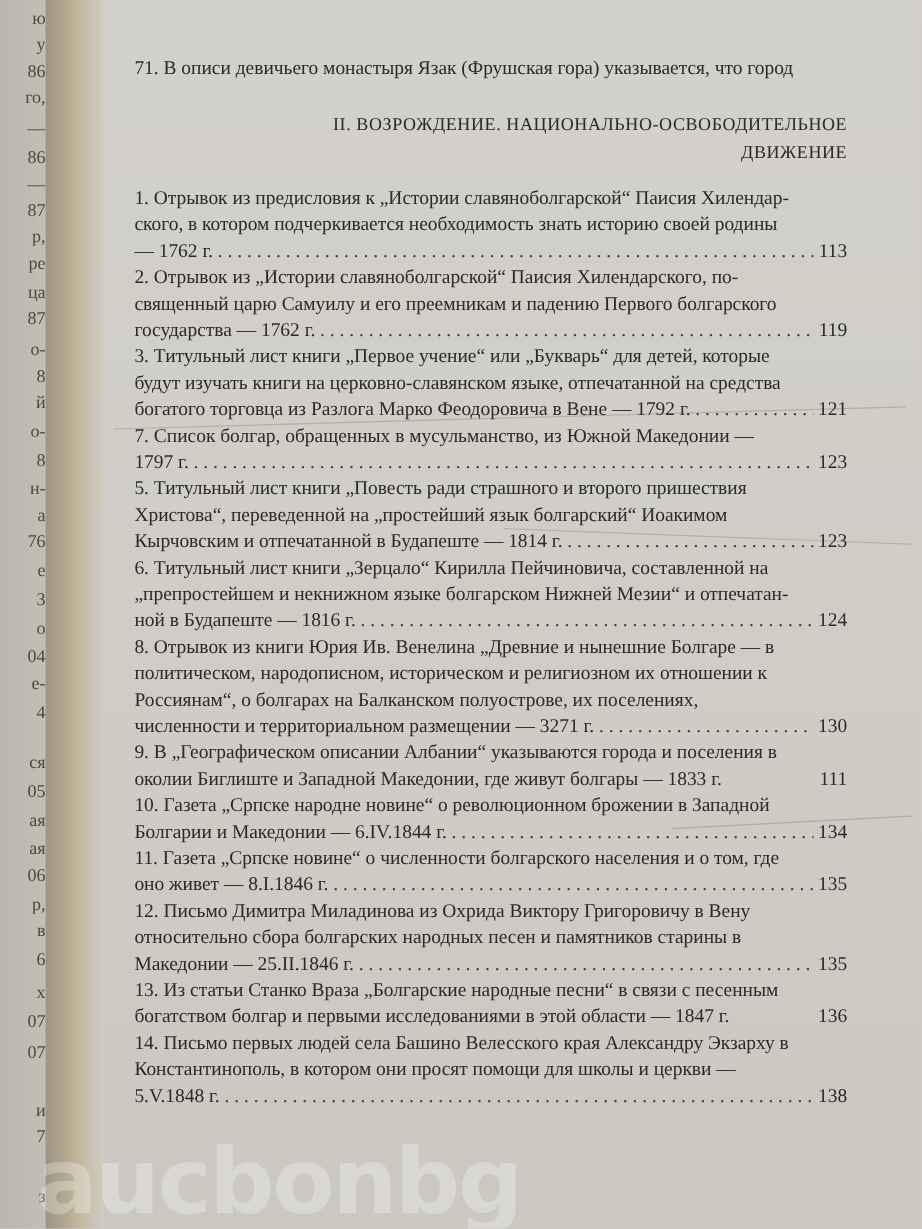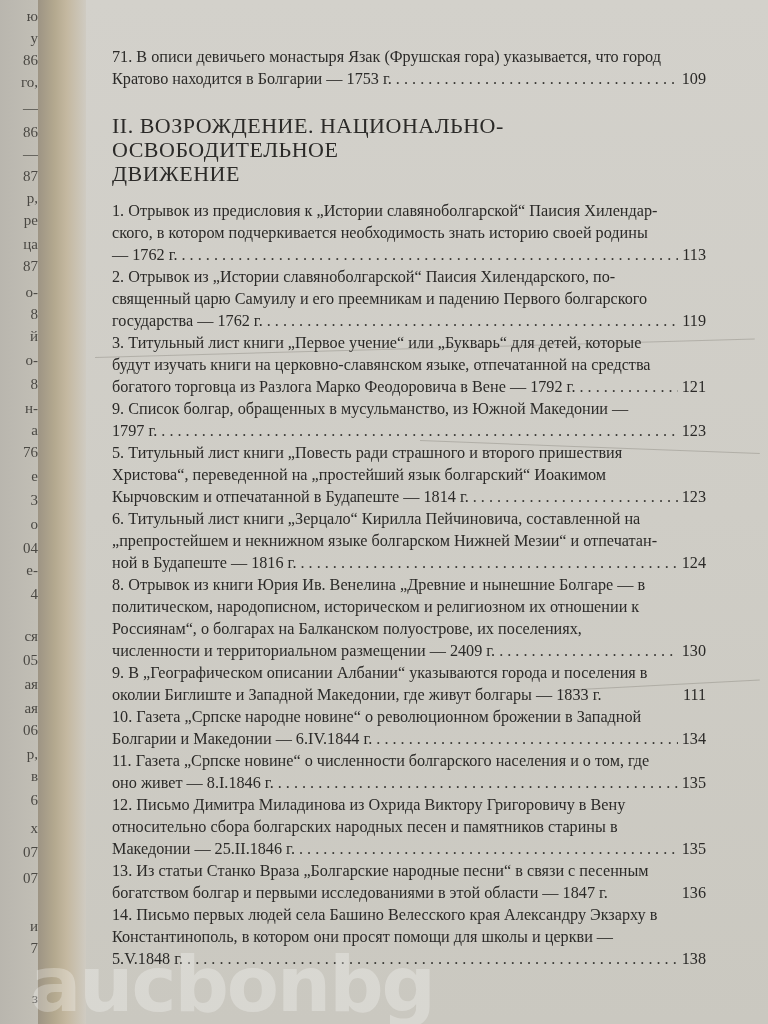--- a/index.html
+++ b/index.html
@@ -35,22 +35,22 @@
     .entry .last { display: flex; align-items: baseline; white-space: nowrap; }
     .entry .last .dots {
       flex: 1; overflow: hidden; margin: 0 4px; letter-spacing: 4px; color: #3a3935;
     }
     .entry .last .dots::before {
       content: ". . . . . . . . . . . . . . . . . . . . . . . . . . . . . . . . . . . . . . . . . . . . . . . . . . . . . . . . . . . . . . . . . . . . . . . . . . . . . . . .";
       letter-spacing: 0;
     }
     .entry .last .pg { text-align: right; }
     .section-title {
-      margin: 24px 0 14px 0; text-align: left;
-      font-size: 22px; line-height: 24px; letter-spacing: 0.5px;
+      margin: 24px 0 14px 0; text-align: right;
+      font-size: 15px; line-height: 24px; letter-spacing: 0.5px;
     }
     .section-title span { display: block; }
     .watermark {
       position: absolute; left: 30px; top: 940px;
       font-family: "DejaVu Sans", sans-serif; font-size: 76px; font-weight: bold;
       color: rgba(255,255,255,0.28); letter-spacing: -2px; white-space: nowrap;
     }
     .crease {
       position: absolute; height: 1px; background: rgba(120,118,110,0.35);
       transform-origin: left center;
@@ -105,25 +105,20 @@
 <div class="page"></div>
 
 <div class="crease" style="left:95px; top:357px; width:660px; transform: rotate(-1.6deg);"></div>
 <div class="crease" style="left:420px; top:440px; width:340px; transform: rotate(2.2deg);"></div>
 <div class="crease" style="left:560px; top:690px; width:200px; transform: rotate(-3deg);"></div>
 
 <div class="content">
   <div id="entries-before">
       <div class="entry">
         <span class="line">71. В описи девичьего монастыря Язак (Фрушская гора) указывается, что город</span>
-        <span class="last">
-          <span>Кратово находится в Болгарии — 1753 г.</span>
-          <span class="dots"></span>
-          <span class="pg">109</span>
-        </span>
       </div>
     </div>
 
   <div class="section-title">
     <span>II.  ВОЗРОЖДЕНИЕ.  НАЦИОНАЛЬНО-ОСВОБОДИТЕЛЬНОЕ</span>
     <span>ДВИЖЕНИЕ</span>
   </div>
 
   <div id="entries">
       <div class="entry">
@@ -147,21 +142,21 @@
       <div class="entry">
         <span class="line">3. Титульный лист книги „Первое учение“ или „Букварь“ для детей, которые</span>
         <span class="line">будут изучать книги на церковно-славянском языке, отпечатанной  на средства</span>
         <span class="last">
           <span>богатого торговца из Разлога Марко Феодоровича в Вене — 1792 г.</span>
           <span class="dots"></span>
           <span class="pg">121</span>
         </span>
       </div>
       <div class="entry">
-        <span class="line">9. Список болгар, обращенных в мусульманство,  из   Южной  Македонии —</span>
+        <span class="line">7. Список болгар, обращенных в мусульманство,  из   Южной  Македонии —</span>
         <span class="last">
           <span>1797  г.</span>
           <span class="dots"></span>
           <span class="pg">123</span>
         </span>
       </div>
       <div class="entry">
         <span class="line">5. Титульный лист книги „Повесть ради страшного и второго пришествия</span>
         <span class="line">Христова“, переведенной на „простейший язык болгарский“ Иоакимом</span>
         <span class="last">
@@ -177,21 +172,21 @@
           <span>ной в  Будапеште — 1816 г.</span>
           <span class="dots"></span>
           <span class="pg">124</span>
         </span>
       </div>
       <div class="entry">
         <span class="line">8. Отрывок из книги Юрия Ив. Венелина  „Древние и нынешние Болгаре — в</span>
         <span class="line">политическом, народописном, историческом и религиозном их отношении к</span>
         <span class="line">Россиянам“,  о болгарах    на Балканском   полуострове, их         поселениях,</span>
         <span class="last">
-          <span>численности и территориальном размещении — 2409 г.</span>
+          <span>численности и территориальном размещении — 3271 г.</span>
           <span class="dots"></span>
           <span class="pg">130</span>
         </span>
       </div>
       <div class="entry">
         <span class="line">9. В „Географическом описании Албании“ указываются города и поселения в</span>
         <span class="last">
           <span>околии Биглиште и Западной Македонии, где живут болгары — 1833 г.</span>
           <span class="dots" style="visibility: hidden;"></span>
           <span class="pg">111</span>

